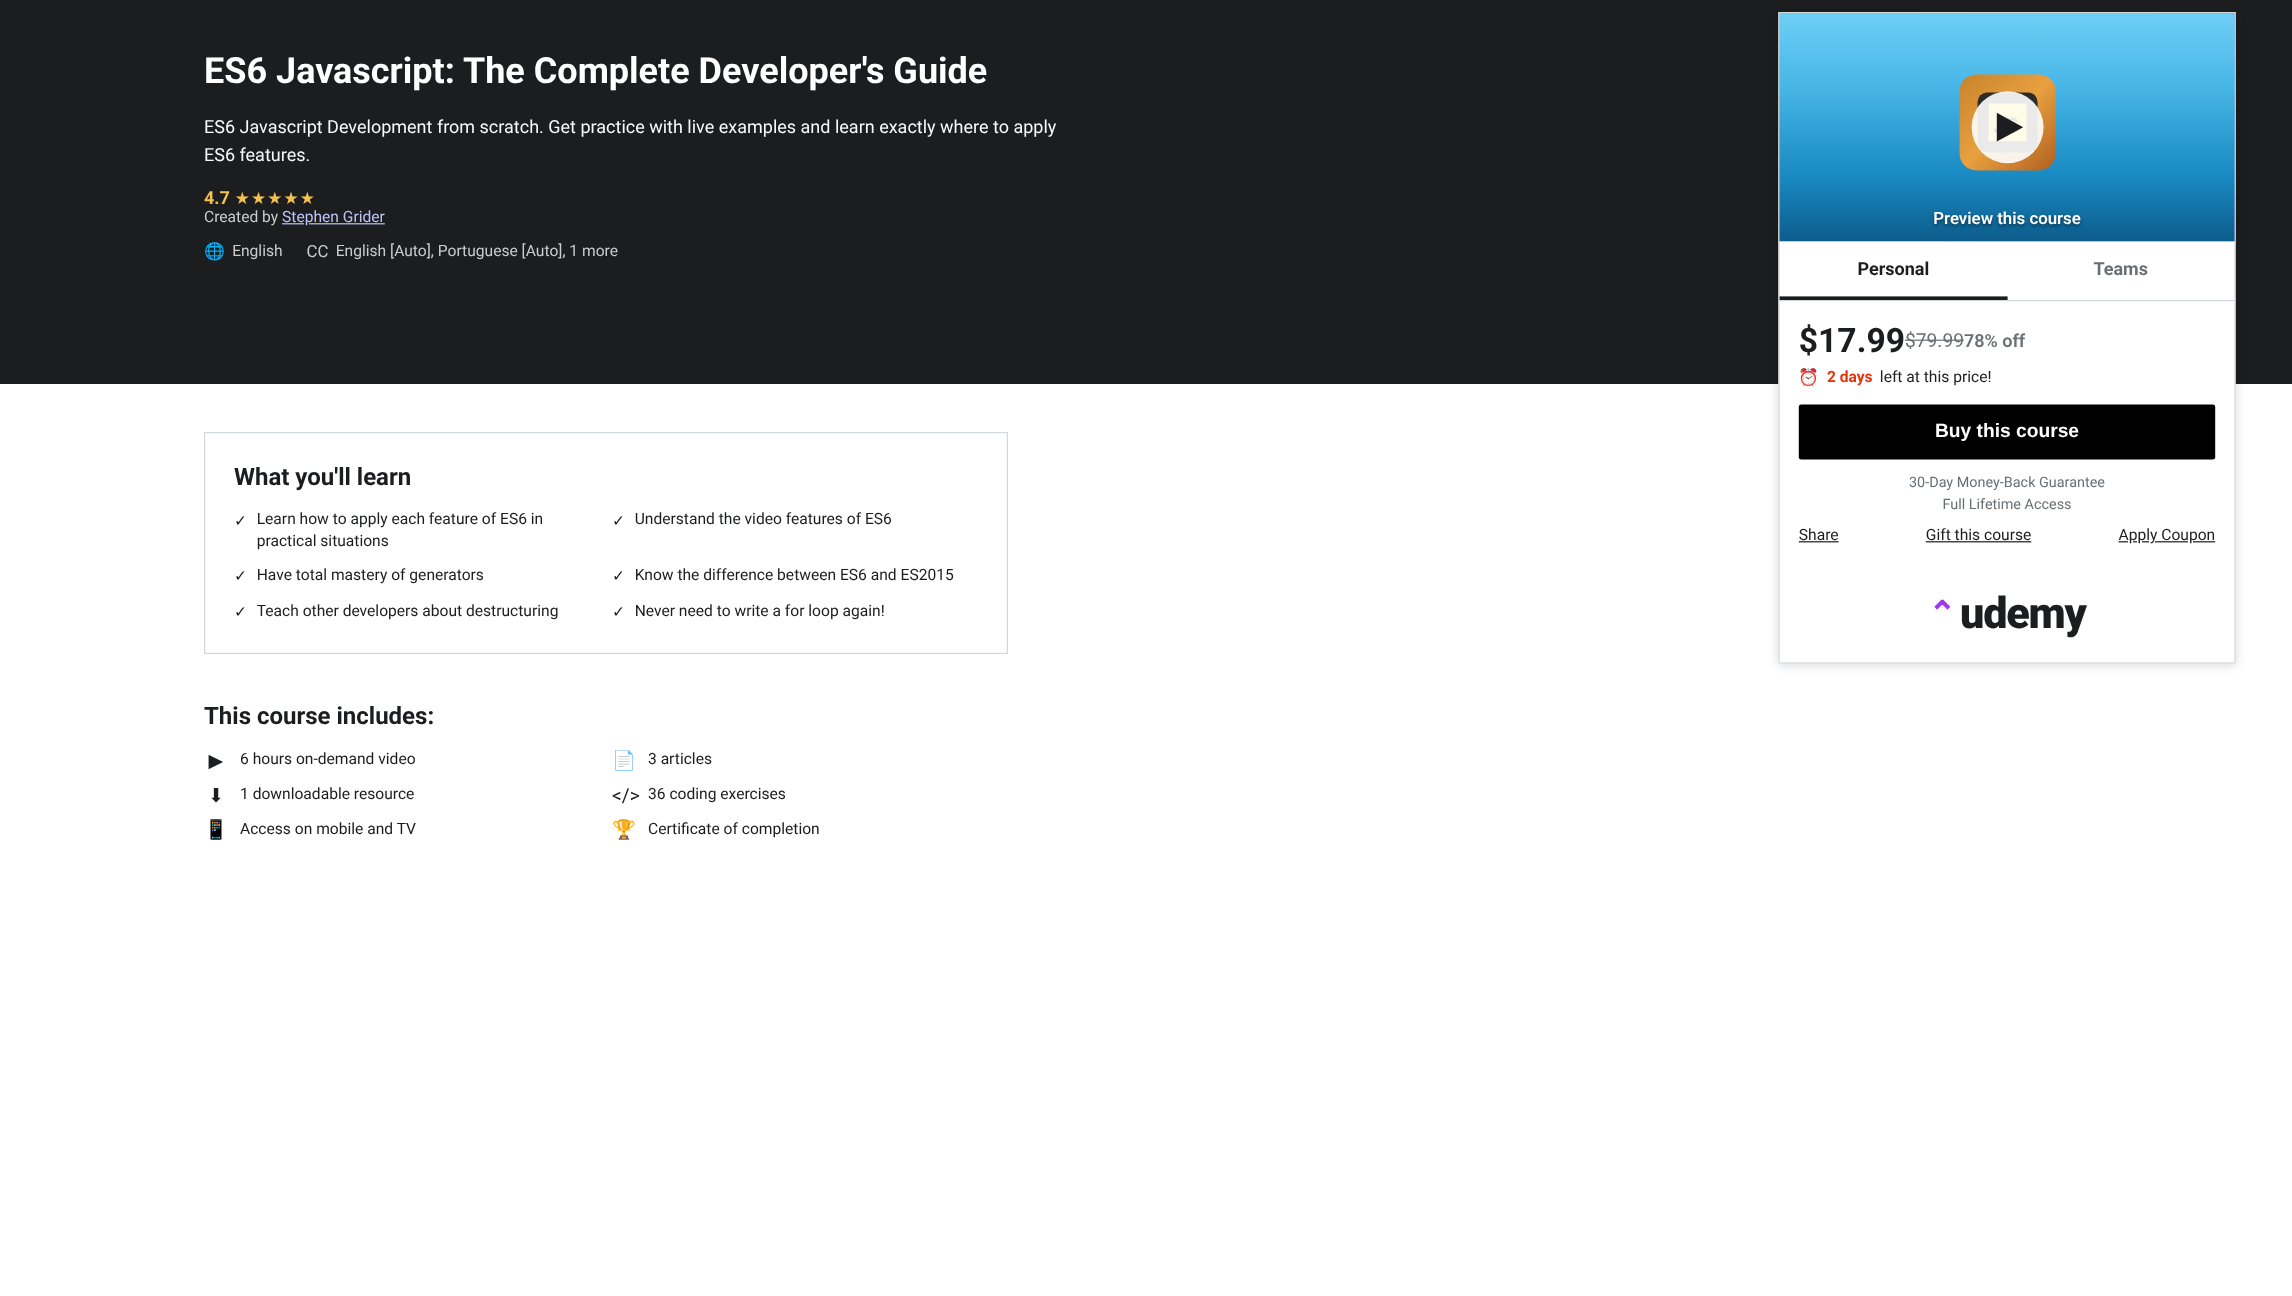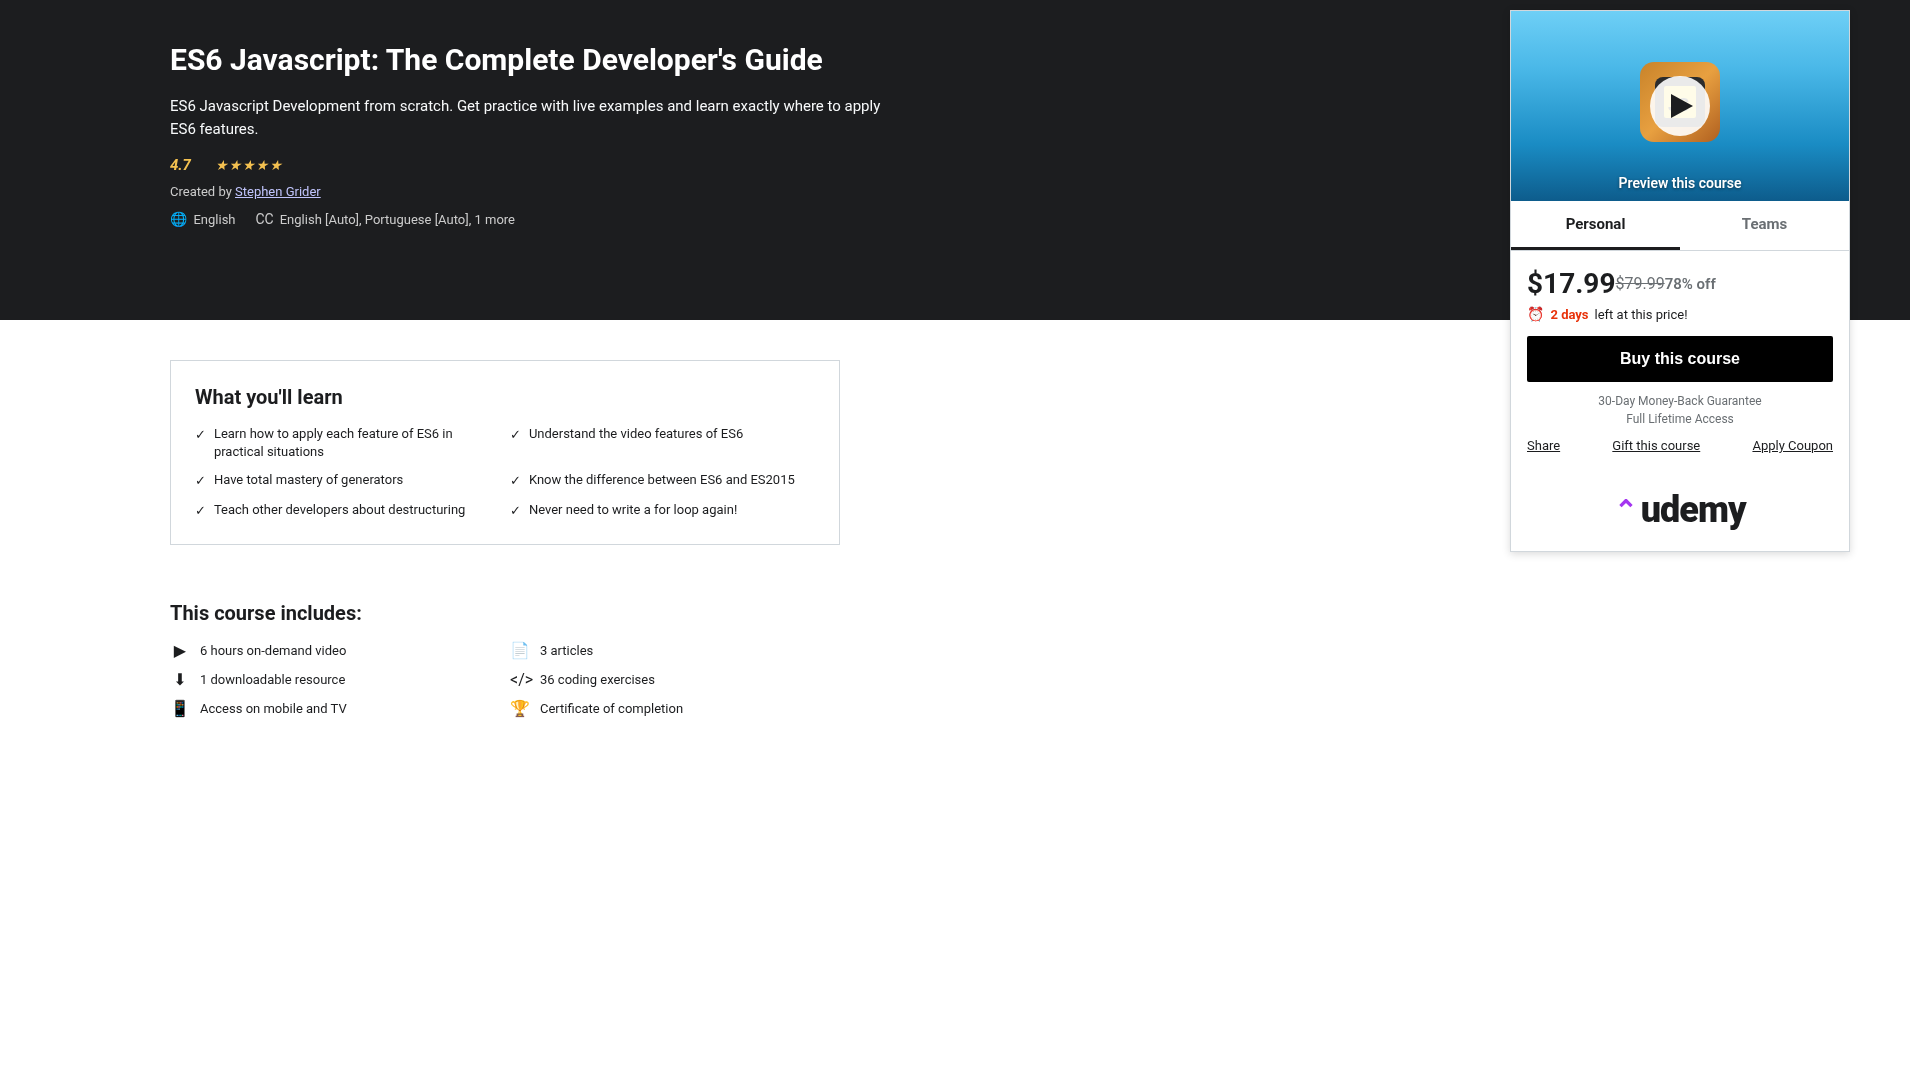--- a/index.html
+++ b/index.html
@@ -32,23 +32,21 @@
       color: #cec0fc;
       max-width: 720px;
       line-height: 1.5;
       margin-bottom: 16px;
       color: #f7f9fa;
     }
 
     .rating-row {
       display: flex;
       align-items: center;
-      gap: 24px;
-      margin-bottom: 10px;
-      font-style: italic;
+      gap: 4px;
     }
 
     .rating-number {
       color: #f4c150;
       font-weight: 700;
       font-size: 15px;
     }
 
     .stars {
       display: flex;
@@ -91,22 +89,22 @@
     }
 
     .meta-icon {
       font-size: 14px;
     }
 
     
     .sidebar-card {
       position: absolute;
       top: 10px;
-      right: 60px;
-      width: 340px;
+      right: 47px;
+      width: 381px;
       background: #fff;
       border: 1px solid #d1d7dc;
       box-shadow: 0 2px 8px rgba(0,0,0,0.15);
       z-index: 10;
     }
 
     .video-preview {
       width: 100%;
       height: 190px;
       background: linear-gradient(135deg, #1ab7ea 0%, #2196f3 50%, #1565c0 100%);
@@ -295,21 +293,21 @@
 
     
     .main-content {
       padding: 40px 60px 40px 170px;
       max-width: 900px;
     }
 
     .what-learn-box {
       border: 1px solid #d1d7dc;
       padding: 24px;
-      margin-bottom: 56px;
+      margin-bottom: 39px;
     }
 
     .section-title {
       font-size: 20px;
       font-weight: 700;
       margin-bottom: 16px;
     }
 
     .learn-grid {
       display: grid;

